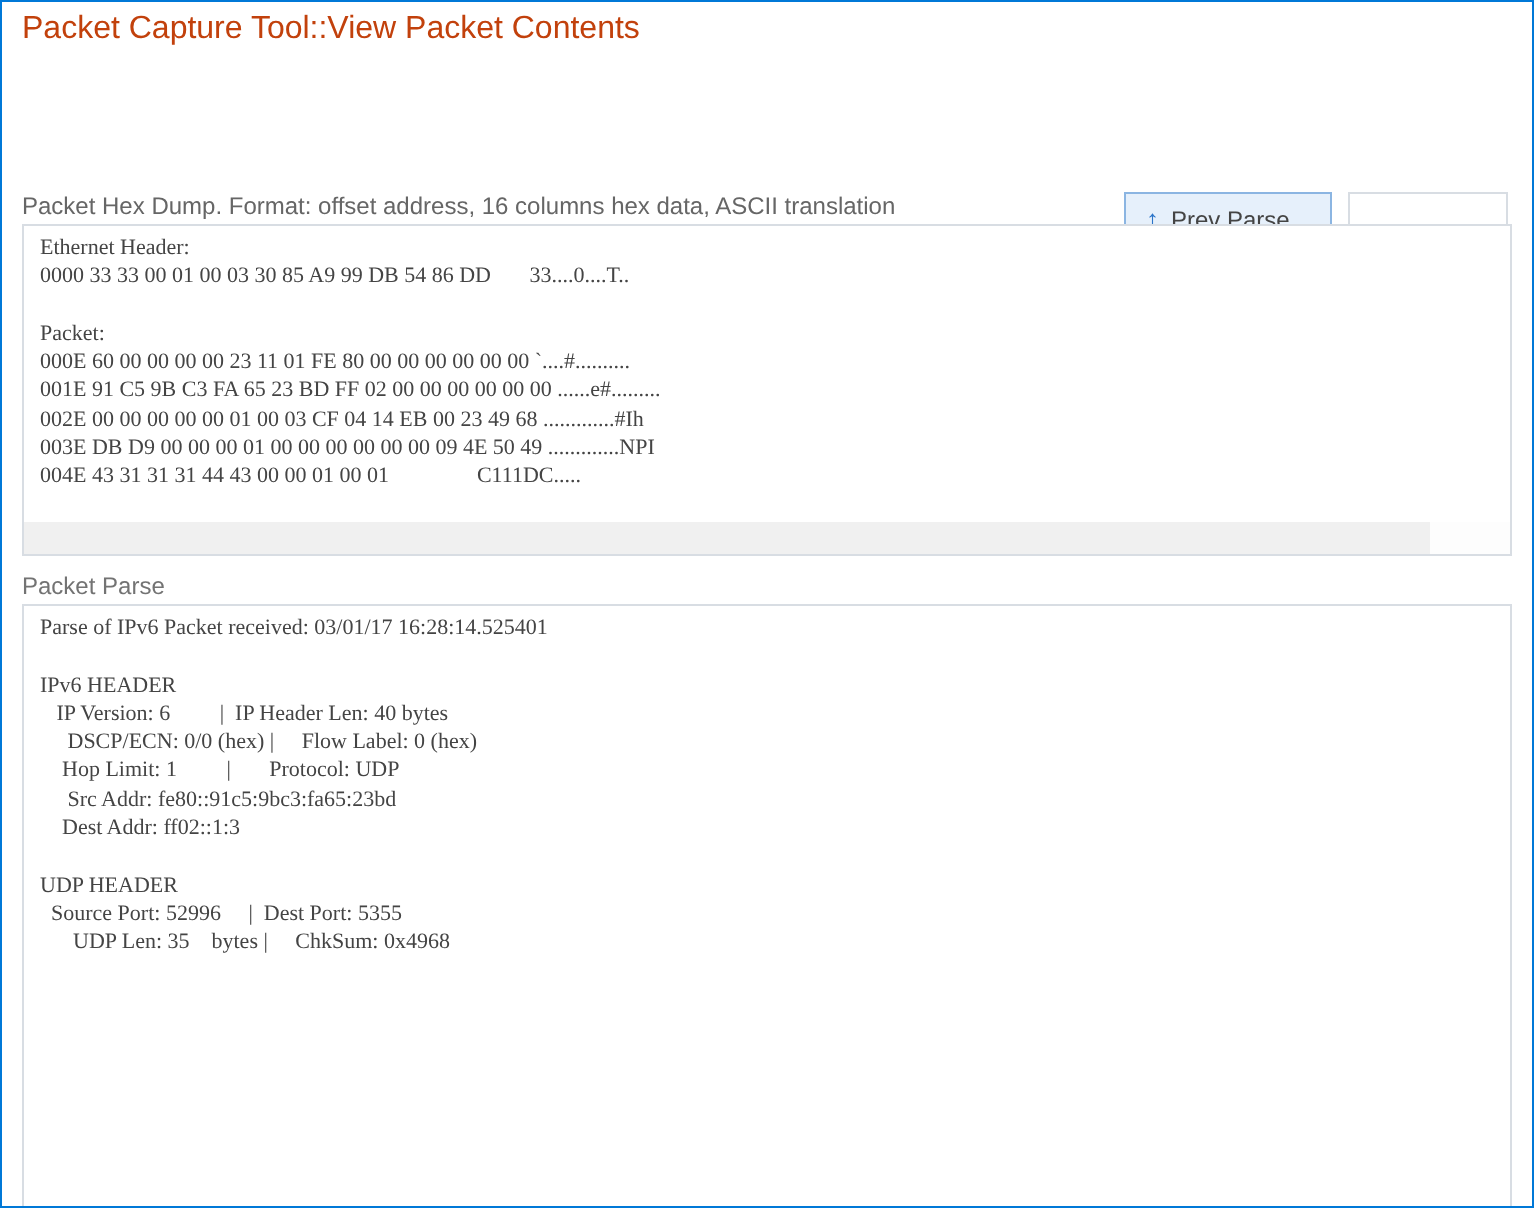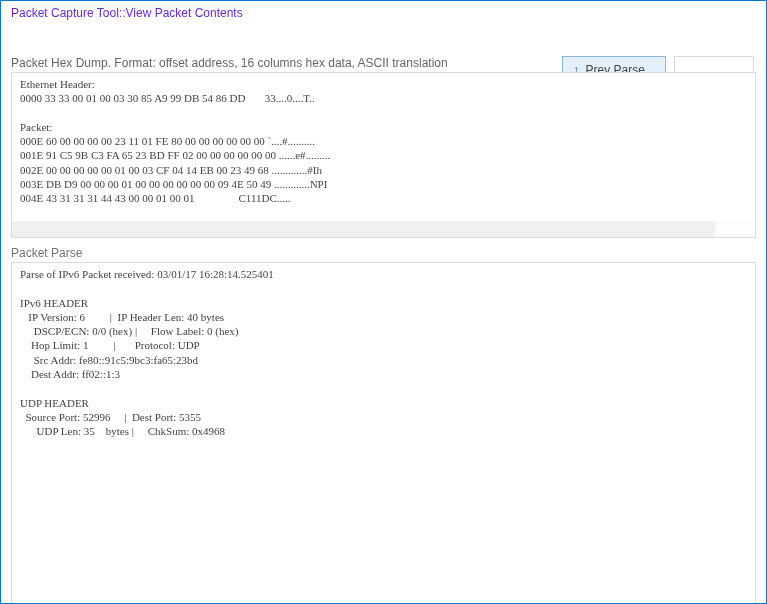--- a/index.html
+++ b/index.html
@@ -7,22 +7,22 @@
       font-family: "Segoe UI", Tahoma, Arial, sans-serif;
       font-size: 12px;
       background: #fff;
       width: 767px;
       height: 604px;
       border: 1px solid #0078d7;
       overflow: hidden;
     }
     .title-bar {
       padding: 5px 10px 2px 10px;
-      color: #6d28d9;
-      font-size: 12px;
+      color: #c2410c;
+      font-size: 16px;
     }
     .top-area {
       position: relative;
       padding: 0 10px;
     }
     .button-row {
       position: absolute;
       right: 12px;
       top: 0;
       display: flex;
@@ -78,21 +78,21 @@
       display: inline-flex;
       align-items: center;
       justify-content: center;
       color: #fff;
       font-size: 9px;
       font-weight: bold;
     }
     .section-header {
       color: #666;
       font-size: 12px;
-      margin: 34px 0 2px 0;
+      margin: 70px 0 2px 0;
     }
     .section-header2 {
       color: #737373;
       font-size: 12px;
       margin: 8px 10px 2px 10px;
     }
     .hex-box, .parse-box {
       border: 1px solid #d8dde3;
       background: #fff;
       margin: 0 10px;

